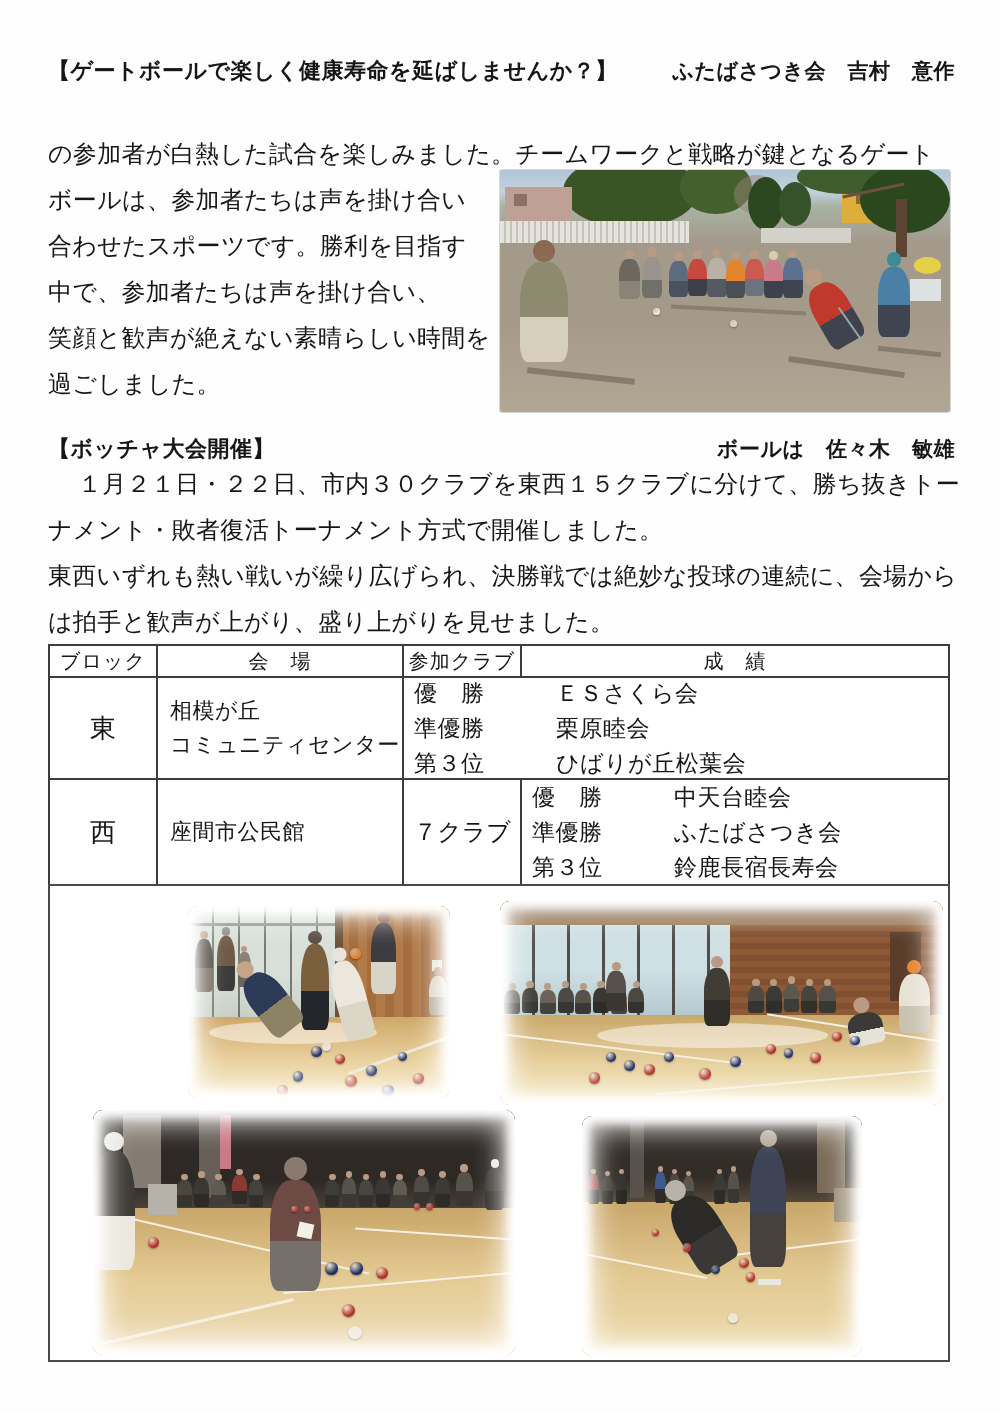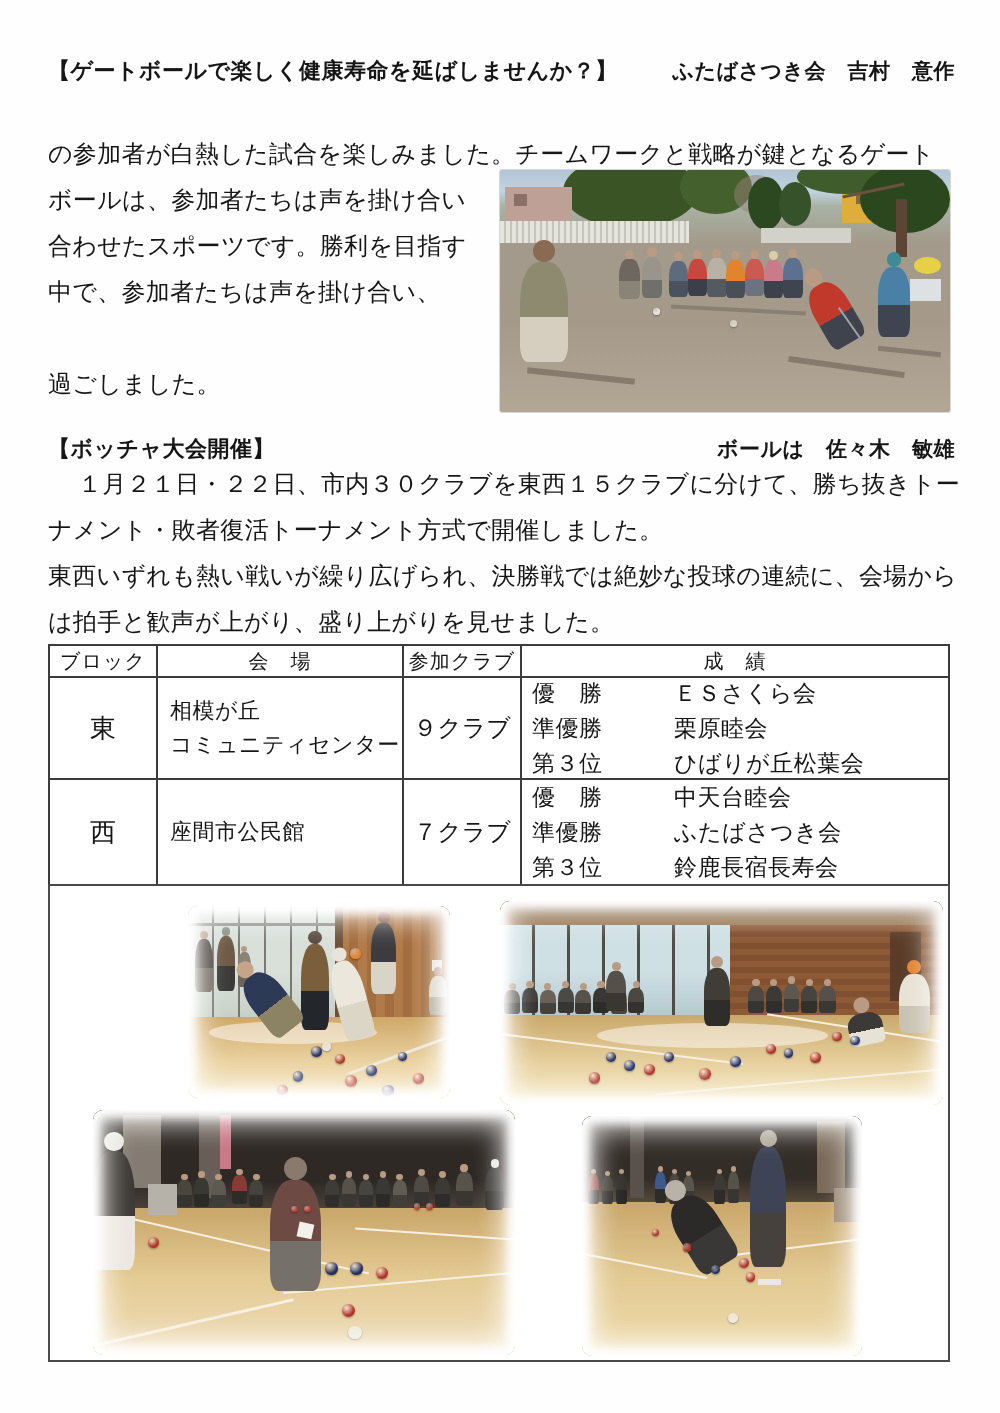--- a/index.html
+++ b/index.html
@@ -43,20 +43,21 @@
 
 <div class="page">
 
   <div class="abs h-title" style="left:48px;top:56px;">【ゲートボールで楽しく健康寿命を延ばしませんか？】</div>
   <div class="abs h-byline" style="right:45px;top:57px;">ふたばさつき会　吉村　意作</div>
 
   <div class="abs bl" style="left:48px;top:138px;">の参加者が白熱した試合を楽しみました。チームワークと戦略が鍵となるゲート</div>
   <div class="abs bl" style="left:48px;top:184px;">ボールは、参加者たちは声を掛け合い</div>
   <div class="abs bl" style="left:48px;top:230px;">合わせたスポーツです。勝利を目指す</div>
   <div class="abs bl" style="left:48px;top:276px;">中で、参加者たちは声を掛け合い、</div>
+  <div class="abs bl" style="left:48px;top:322px;">笑顔と歓声が絶えない素晴らしい時間を</div>
   <div class="abs bl" style="left:48px;top:368px;">過ごしました。</div>
 
   <div class="photo sharp" style="left: 500px; top: 170px; width: 450px; height: 242px; background: linear-gradient(rgb(178, 197, 214) 0%, rgb(194, 211, 224) 9%, rgb(168, 178, 164) 15%, rgb(163, 154, 139) 30%, rgb(165, 154, 138) 62%, rgb(178, 167, 149) 100%);">
       <div style="position: absolute; left: 14%; top: -6%; width: 30%; height: 30%; background: rgb(58, 84, 38); border-radius: 50%;"></div>
       <div style="position: absolute; left: 40%; top: -4%; width: 16%; height: 22%; background: rgb(68, 96, 44); border-radius: 50%;"></div>
       <div style="position: absolute; left: 52%; top: 2%; width: 10%; height: 16%; background: rgba(150, 130, 120, 0.5); border-radius: 50%;"></div>
       <div style="position: absolute; left: 1%; top: 7%; width: 15%; height: 17%; background: rgb(191, 160, 150);"></div>
       <div style="position: absolute; left: 3%; top: 10%; width: 3%; height: 5%; background: rgb(138, 112, 102);"></div>
       <div style="position: absolute; left: 0%; top: 21%; width: 42%; height: 9%; background: repeating-linear-gradient(90deg, rgb(228, 228, 220) 0px, rgb(228, 228, 220) 4px, rgb(196, 196, 188) 4px, rgb(196, 196, 188) 6px);"></div>
       <div style="position: absolute; left: 74%; top: 3%; width: 21%; height: 4%; background: rgb(124, 68, 52);"></div>
@@ -142,21 +143,20 @@
       <div class="td th c2">会　場</div>
       <div class="td th c3">参加クラブ</div>
       <div class="td th c4">成　績</div>
     </div>
     <div class="tr row1">
       <div class="td block-cell c1">東</div>
       <div class="td venue-cell c2">
         <div>相模が丘</div>
         <div>コミュニティセンター</div>
       </div>
-      <div class="td clubs-cell c3">９クラブ</div>
       <div class="td results-cell c4">
         <div class="res-line">
           <span class="res-rank">優　勝</span>
           <span>ＥＳさくら会</span>
         </div>
         <div class="res-line">
           <span class="res-rank">準優勝</span>
           <span>栗原睦会</span>
         </div>
         <div class="res-line">

